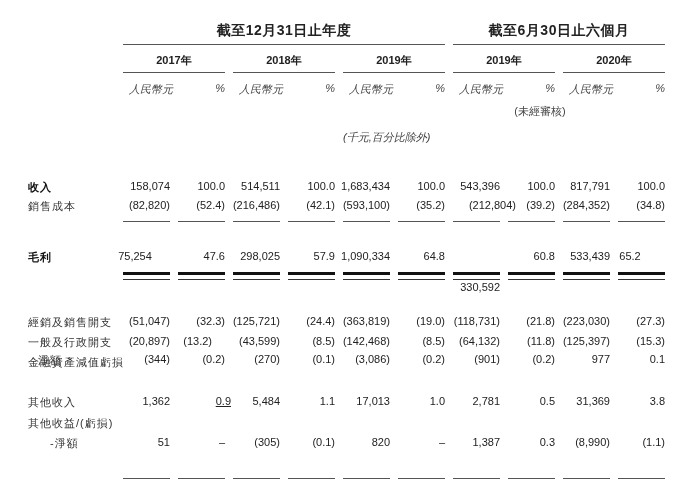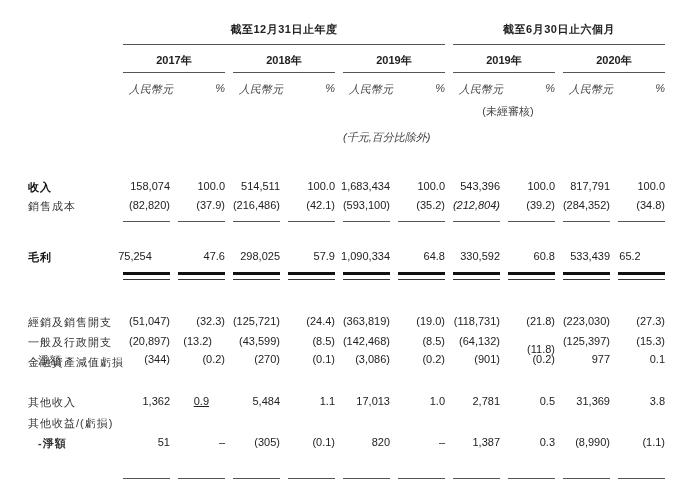--- a/index.html
+++ b/index.html
@@ -1,19 +1,19 @@
 <!DOCTYPE html>
 <html><head>
 <meta charset="utf-8">
 <style>
   html,body{margin:0;padding:0;background:#fff;}
   body{width:700px;height:491px;position:relative;overflow:hidden;
        font-family:"Liberation Sans","DejaVu Sans",sans-serif;color:#222;}
   .abs{position:absolute;}
-  .grp-title{font-size:11px;font-weight:bold;text-align:center;letter-spacing:0.5px;}
+  .grp-title{font-size:14px;font-weight:bold;text-align:center;letter-spacing:0.5px;}
   .hline{position:absolute;height:0;border-top:1.3px solid #555;}
   .year{font-size:11px;font-weight:bold;text-align:center;}
   .unit{font-size:11px;font-style:italic;color:#444;}
   .pct{font-size:11px;font-style:italic;color:#444;text-align:right;}
   .note{font-size:11px;color:#444;text-align:center;}
   .row{position:absolute;left:0;width:700px;height:16px;font-size:11px;}
   .lbl{position:absolute;left:28px;font-size:11px;color:#333;letter-spacing:1px;}
   .lbl.bold{font-weight:bold;color:#111;}
   .cell{position:absolute;text-align:right;font-size:11px;color:#222;}
   .uline{position:absolute;border-top:1.2px solid #555;height:0;}
@@ -43,59 +43,59 @@
 <div class="abs pct" style="left:205px;top:82px;width:20px;">%</div>
 <div class="abs unit" style="left:239px;top:82px;">人民幣元</div>
 <div class="abs pct" style="left:315px;top:82px;width:20px;">%</div>
 <div class="abs unit" style="left:349px;top:82px;">人民幣元</div>
 <div class="abs pct" style="left:425px;top:82px;width:20px;">%</div>
 <div class="abs unit" style="left:459px;top:82px;">人民幣元</div>
 <div class="abs pct" style="left:535px;top:82px;width:20px;">%</div>
 <div class="abs unit" style="left:569px;top:82px;">人民幣元</div>
 <div class="abs pct" style="left:645px;top:82px;width:20px;">%</div>
 
-<div class="abs note" style="left:443px;top:104px;width:130px;">(未經審核)</div>
+<div class="abs note" style="left:475px;top:104px;width:130px;">(未經審核)</div>
 <div class="abs note" style="left:343px;top:130px;width:120px;font-style:italic;text-align:left;">(千元,百分比除外)</div>
 
 <div id="rows">
     <div class="row" style="top: 180px;">
       <div class="lbl bold">收入</div>
       <div class="cell" style="left: 100px; width: 70px;">158,074</div>
       <div class="cell" style="left: 155px; width: 70px;">100.0</div>
       <div class="cell" style="left: 210px; width: 70px;">514,511</div>
       <div class="cell" style="left: 265px; width: 70px;">100.0</div>
       <div class="cell" style="left: 320px; width: 70px;">1,683,434</div>
       <div class="cell" style="left: 375px; width: 70px;">100.0</div>
       <div class="cell" style="left: 430px; width: 70px;">543,396</div>
       <div class="cell" style="left: 485px; width: 70px;">100.0</div>
       <div class="cell" style="left: 540px; width: 70px;">817,791</div>
       <div class="cell" style="left: 595px; width: 70px;">100.0</div>
     </div>
     <div class="row" style="top: 199px;">
       <div class="lbl">銷售成本</div>
       <div class="cell" style="left: 100px; width: 70px;">(82,820)</div>
-      <div class="cell" style="left: 155px; width: 70px;">(37.9)</div>
+      <div class="cell" style="left: 155px; width: 70px;">(52.4)</div>
       <div class="cell" style="left: 210px; width: 70px;">(216,486)</div>
       <div class="cell" style="left: 265px; width: 70px;">(42.1)</div>
       <div class="cell" style="left: 320px; width: 70px;">(593,100)</div>
       <div class="cell" style="left: 375px; width: 70px;">(35.2)</div>
-      <div class="cell" style="left: 430px; width: 70px; font-style: italic;">(212,804)</div>
+      <div class="cell" style="left: 446px; width: 70px;">(212,804)</div>
       <div class="cell" style="left: 485px; width: 70px;">(39.2)</div>
       <div class="cell" style="left: 540px; width: 70px;">(284,352)</div>
       <div class="cell" style="left: 595px; width: 70px;">(34.8)</div>
     </div>
     <div class="row" style="top: 250px;">
       <div class="lbl bold">毛利</div>
       <div class="cell" style="left: 100px; width: 70px; text-align: center;">75,254</div>
       <div class="cell" style="left: 155px; width: 70px;">47.6</div>
       <div class="cell" style="left: 210px; width: 70px;">298,025</div>
       <div class="cell" style="left: 265px; width: 70px;">57.9</div>
       <div class="cell" style="left: 320px; width: 70px;">1,090,334</div>
       <div class="cell" style="left: 375px; width: 70px;">64.8</div>
-      <div class="cell" style="left: 430px; width: 70px;">330,592</div>
+      <div class="cell" style="left: 430px; width: 70px; margin-top: 31px;">330,592</div>
       <div class="cell" style="left: 485px; width: 70px;">60.8</div>
       <div class="cell" style="left: 540px; width: 70px;">533,439</div>
       <div class="cell" style="left: 595px; width: 70px; text-align: center;">65.2</div>
     </div>
     <div class="row" style="top: 315px;">
       <div class="lbl">經銷及銷售開支</div>
       <div class="cell" style="left: 100px; width: 70px;">(51,047)</div>
       <div class="cell" style="left: 155px; width: 70px;">(32.3)</div>
       <div class="cell" style="left: 210px; width: 70px;">(125,721)</div>
       <div class="cell" style="left: 265px; width: 70px;">(24.4)</div>
@@ -108,21 +108,21 @@
     </div>
     <div class="row" style="top: 335px;">
       <div class="lbl">一般及行政開支</div>
       <div class="cell" style="left: 100px; width: 70px;">(20,897)</div>
       <div class="cell" style="left: 142px; width: 70px;">(13.2)</div>
       <div class="cell" style="left: 210px; width: 70px;">(43,599)</div>
       <div class="cell" style="left: 265px; width: 70px;">(8.5)</div>
       <div class="cell" style="left: 320px; width: 70px;">(142,468)</div>
       <div class="cell" style="left: 375px; width: 70px;">(8.5)</div>
       <div class="cell" style="left: 430px; width: 70px;">(64,132)</div>
-      <div class="cell" style="left: 485px; width: 70px; margin-top: 8px;">(11.8)</div>
+      <div class="cell" style="left: 485px; width: 70px;">(11.8)</div>
       <div class="cell" style="left: 540px; width: 70px;">(125,397)</div>
       <div class="cell" style="left: 595px; width: 70px;">(15.3)</div>
     </div>
     <div class="row" style="top: 355px;">
       <div class="lbl">金融資產減值虧損</div>
     </div>
     <div class="row" style="top: 353px;">
       <div class="lbl" style="left: 38px;">淨額</div>
       <div class="cell" style="left: 100px; width: 70px;">(344)</div>
       <div class="cell" style="left: 155px; width: 70px;">(0.2)</div>
@@ -131,35 +131,35 @@
       <div class="cell" style="left: 320px; width: 70px;">(3,086)</div>
       <div class="cell" style="left: 375px; width: 70px;">(0.2)</div>
       <div class="cell" style="left: 430px; width: 70px;">(901)</div>
       <div class="cell" style="left: 485px; width: 70px;">(0.2)</div>
       <div class="cell" style="left: 540px; width: 70px;">977</div>
       <div class="cell" style="left: 595px; width: 70px;">0.1</div>
     </div>
     <div class="row" style="top: 395px;">
       <div class="lbl">其他收入</div>
       <div class="cell" style="left: 100px; width: 70px;">1,362</div>
-      <div class="cell" style="left: 155px; width: 54px; text-decoration: underline;">0.9</div>
+      <div class="cell" style="left: 155px; width: 76px; text-decoration: underline;">0.9</div>
       <div class="cell" style="left: 210px; width: 70px;">5,484</div>
       <div class="cell" style="left: 265px; width: 70px;">1.1</div>
       <div class="cell" style="left: 320px; width: 70px;">17,013</div>
       <div class="cell" style="left: 375px; width: 70px;">1.0</div>
       <div class="cell" style="left: 430px; width: 70px;">2,781</div>
       <div class="cell" style="left: 485px; width: 70px;">0.5</div>
       <div class="cell" style="left: 540px; width: 70px;">31,369</div>
       <div class="cell" style="left: 595px; width: 70px;">3.8</div>
     </div>
     <div class="row" style="top: 416px;">
       <div class="lbl">其他收益/(虧損)</div>
     </div>
     <div class="row" style="top: 436px;">
-      <div class="lbl" style="left: 38px; font-weight: bold;">-淨額</div>
+      <div class="lbl" style="left: 50px;">-淨額</div>
       <div class="cell" style="left: 100px; width: 70px;">51</div>
       <div class="cell" style="left: 155px; width: 70px;">–</div>
       <div class="cell" style="left: 210px; width: 70px;">(305)</div>
       <div class="cell" style="left: 265px; width: 70px;">(0.1)</div>
       <div class="cell" style="left: 320px; width: 70px;">820</div>
       <div class="cell" style="left: 375px; width: 70px;">–</div>
       <div class="cell" style="left: 430px; width: 70px;">1,387</div>
       <div class="cell" style="left: 485px; width: 70px;">0.3</div>
       <div class="cell" style="left: 540px; width: 70px;">(8,990)</div>
       <div class="cell" style="left: 595px; width: 70px;">(1.1)</div>

